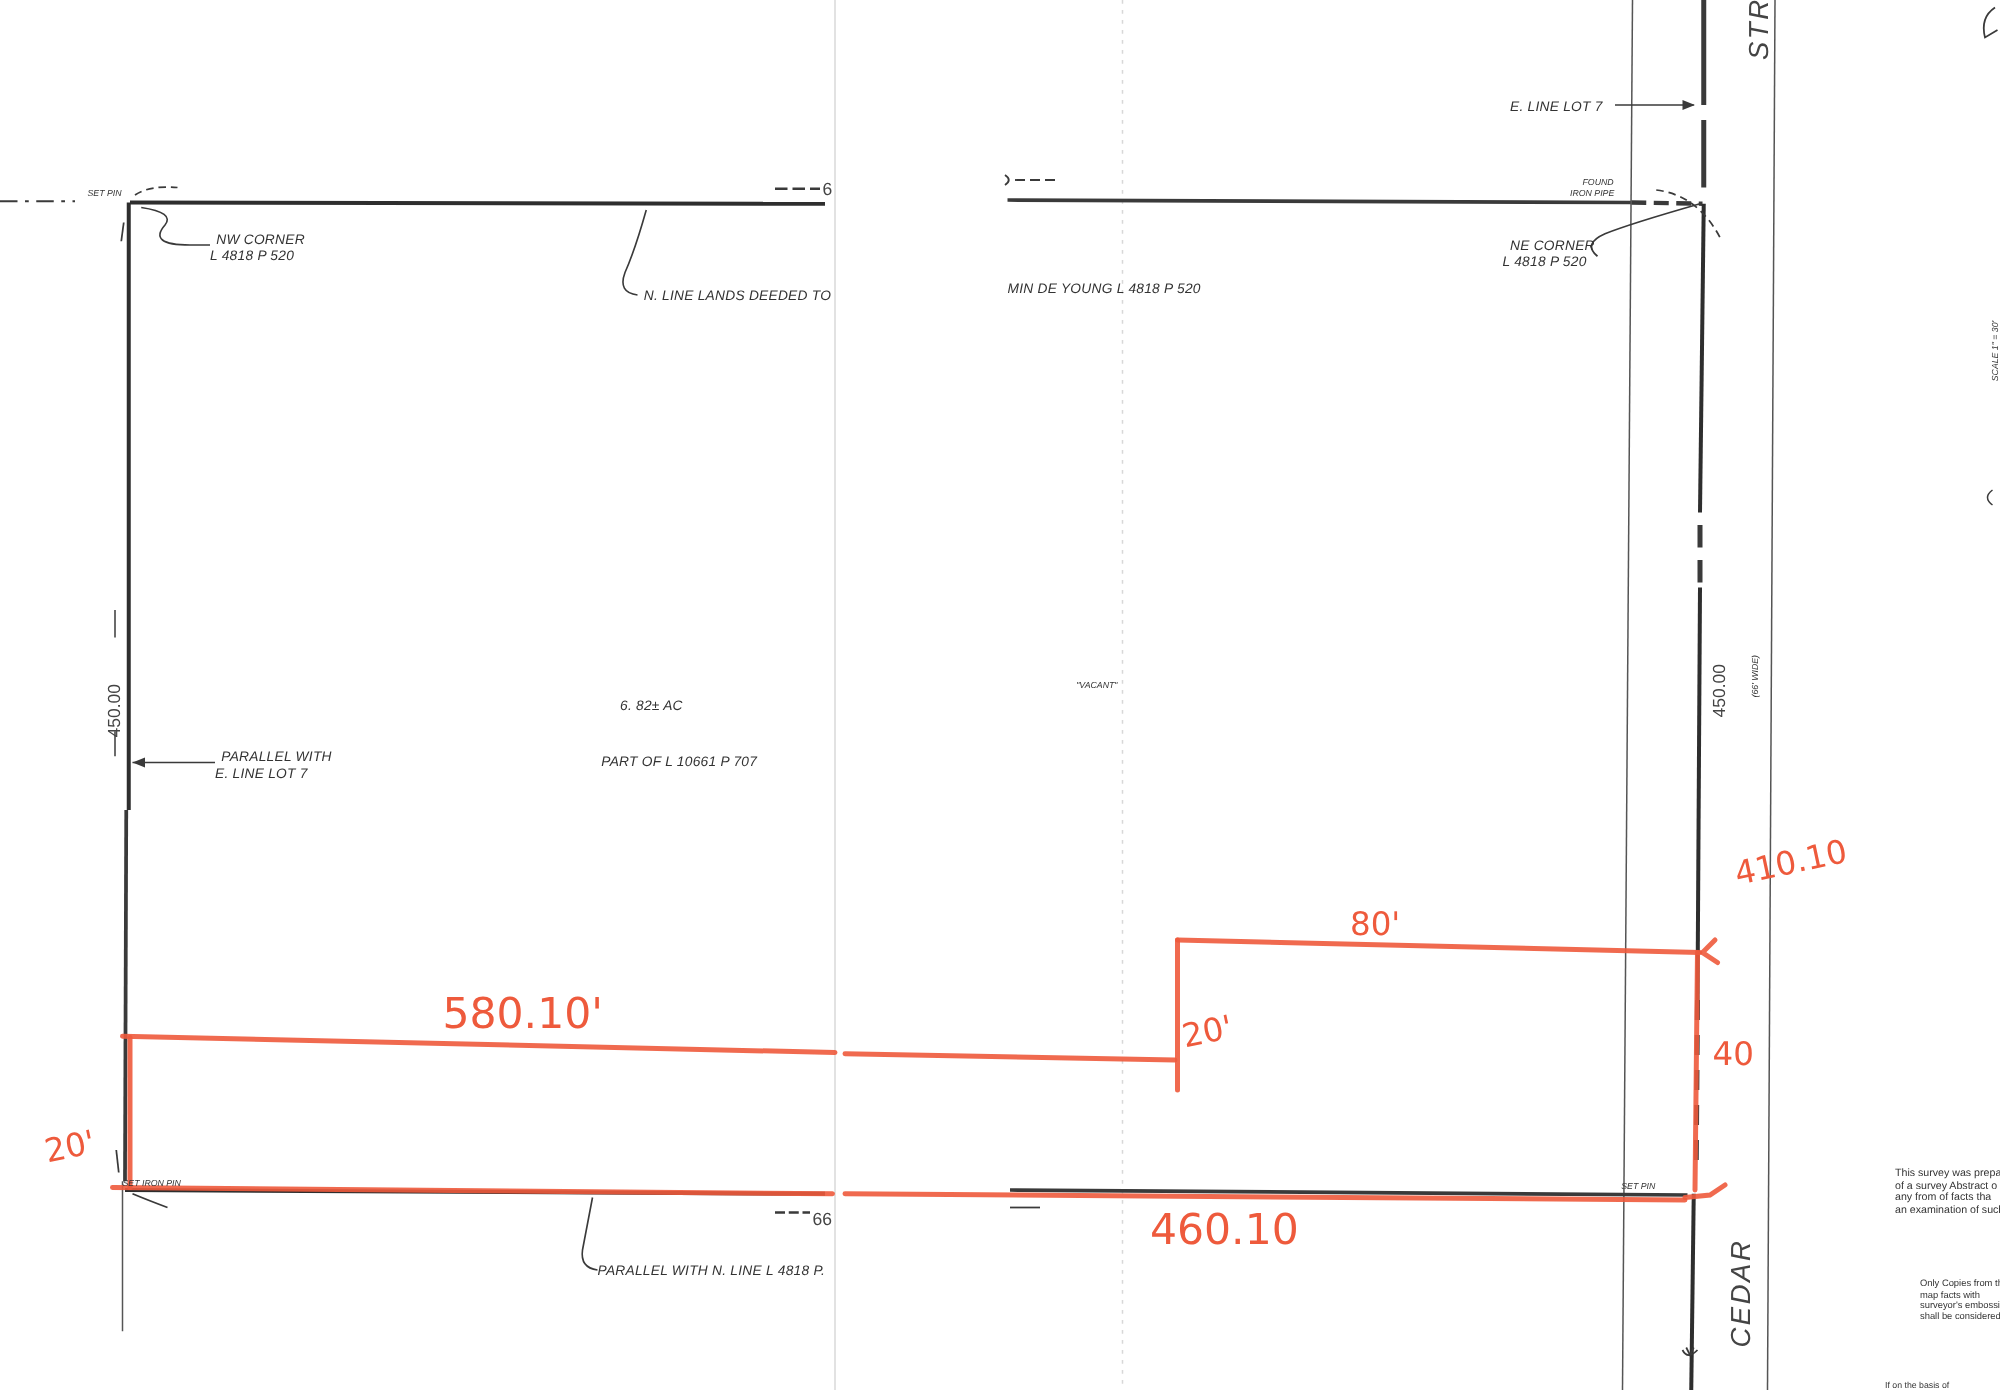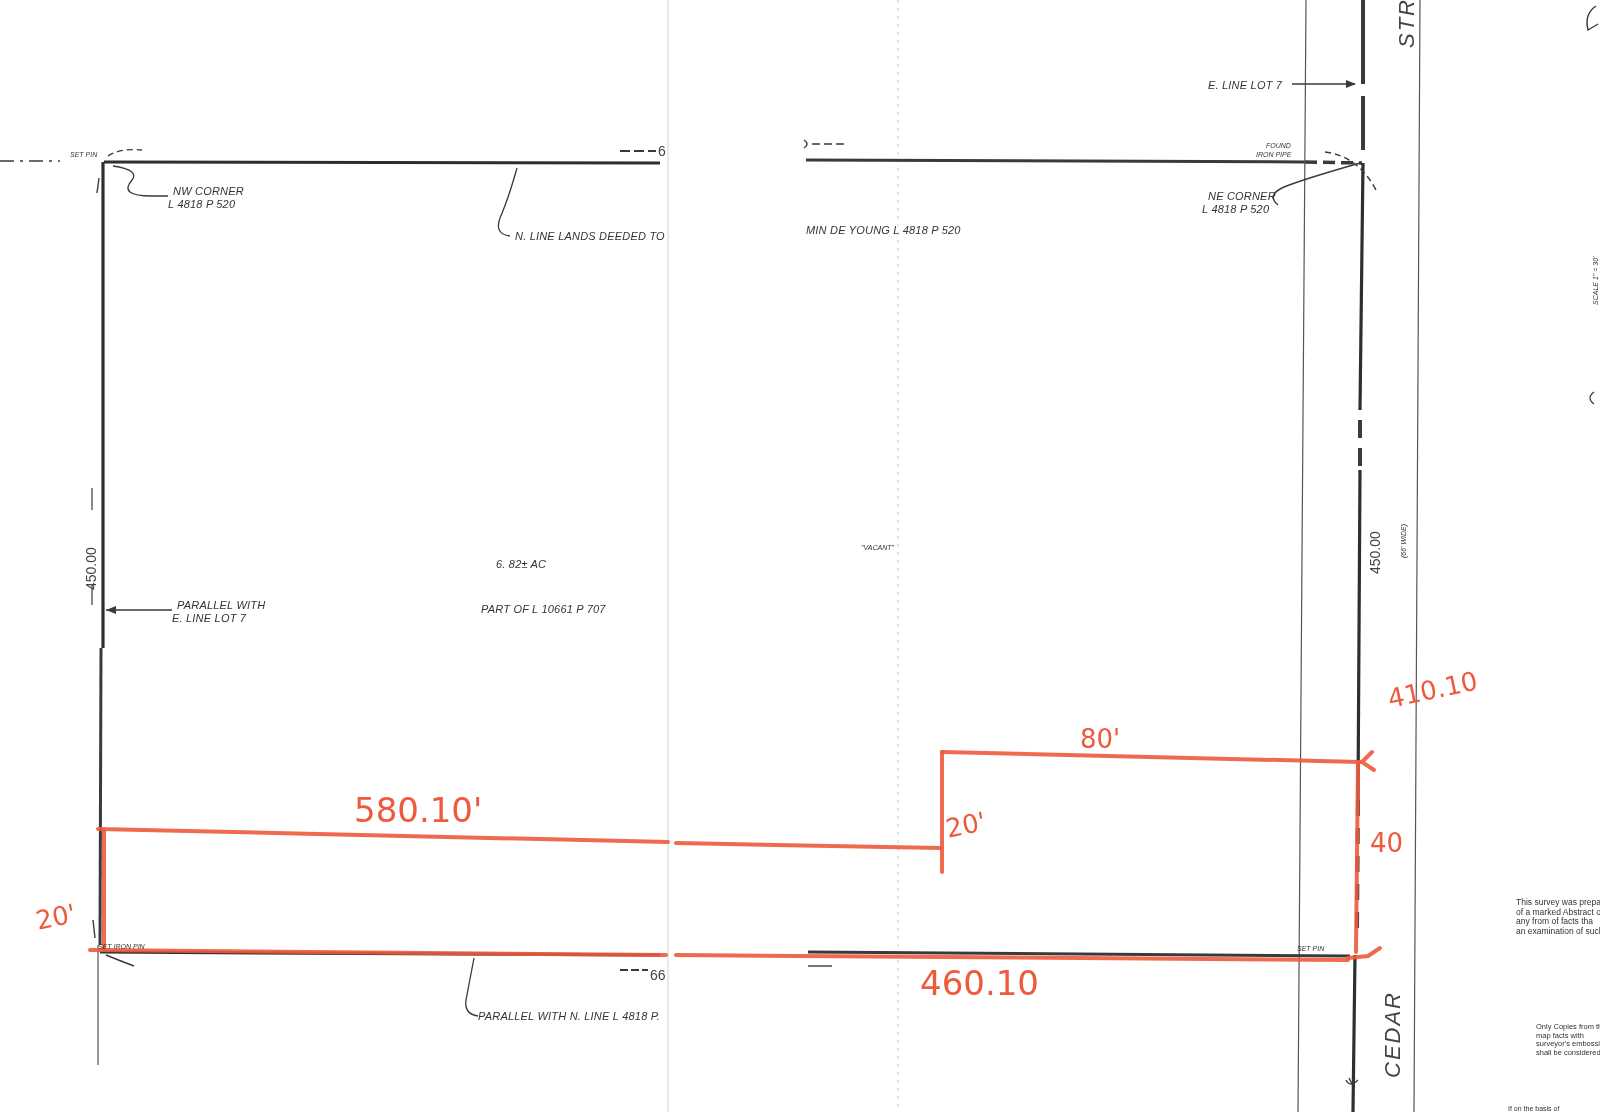--- a/index.html
+++ b/index.html
@@ -138,23 +138,23 @@
     <text class="hand-sm" x="1080" y="748">80'</text>
     <text class="hand-sm" font-size="24" transform="translate(1390,708) rotate(-12)">410.10</text>
     <text class="hand-sm" x="1370" y="852">40</text>
     <text class="hand" x="920" y="995">460.10</text>
   </g>
 
   <path class="ink" stroke-width="1.4" d="M1596 6 Q1584 14 1588 30 L1598 24"></path>
   <path class="ink" stroke-width="1.2" d="M1594 392 q-8 6 0 12"></path>
 </svg>
 
-<div class="note" style="left:1516px; top:898px; width:84px;">
+<div class="note" style="left:1516px; top:934px; width:84px;">
   <div>This survey was prepa</div>
-  <div>of a marked Abstract o</div>
+  <div>of a survey Abstract o</div>
   <div>any from of facts tha</div>
   <div>an examination of such</div>
 </div>
 <div class="note" style="left:1536px; top:1023px; width:64px; font-size:7.5px; line-height:8.5px;">
   <div>Only Copies from th</div>
   <div>map facts with</div>
   <div>surveyor's embossi</div>
   <div>shall be considered</div>
 </div>
 <div class="note" style="left:1508px; top:1104px; width:92px; font-size:7px;">If on the basis of</div>

